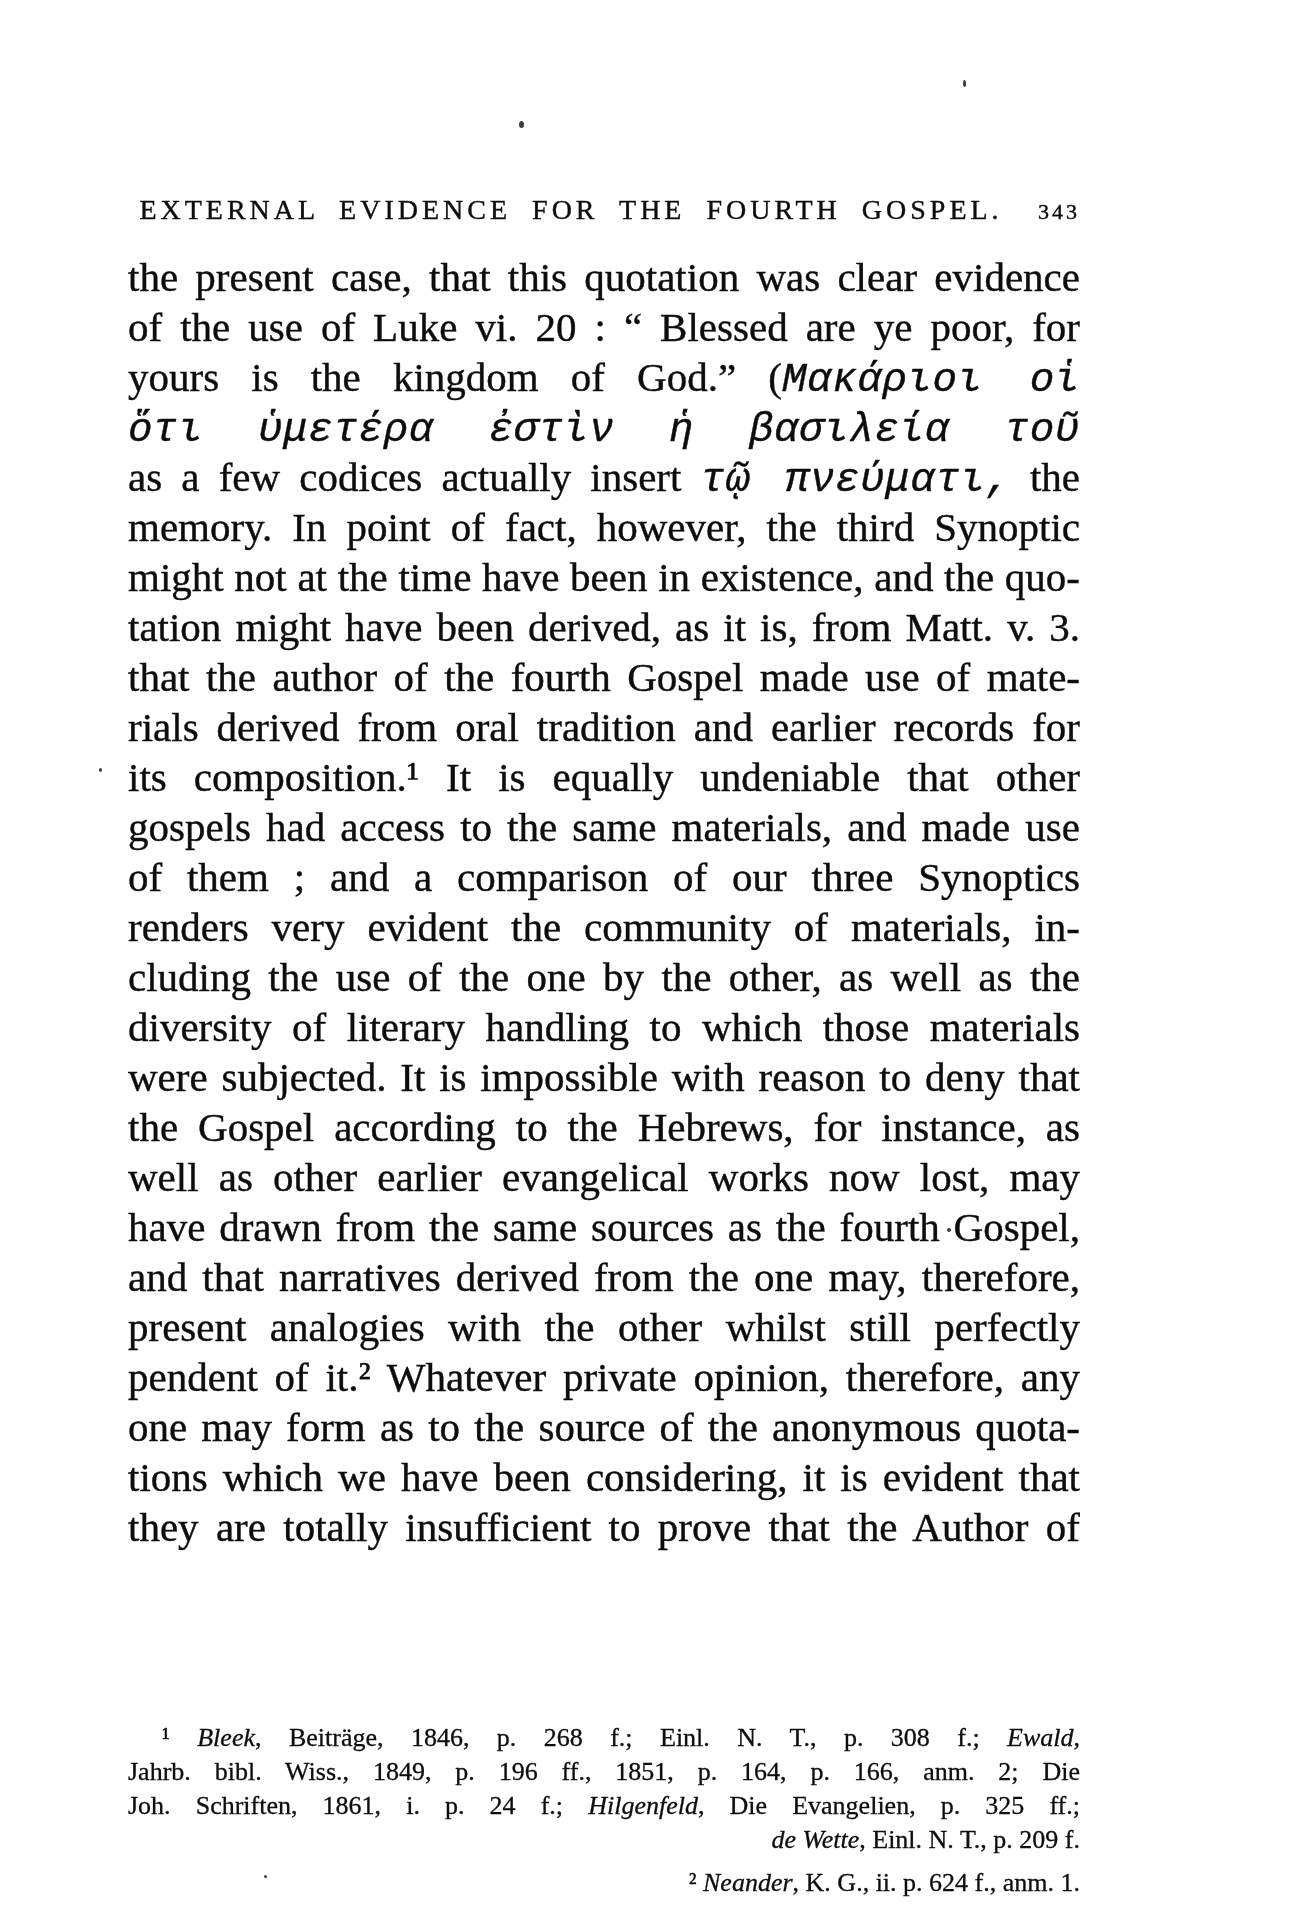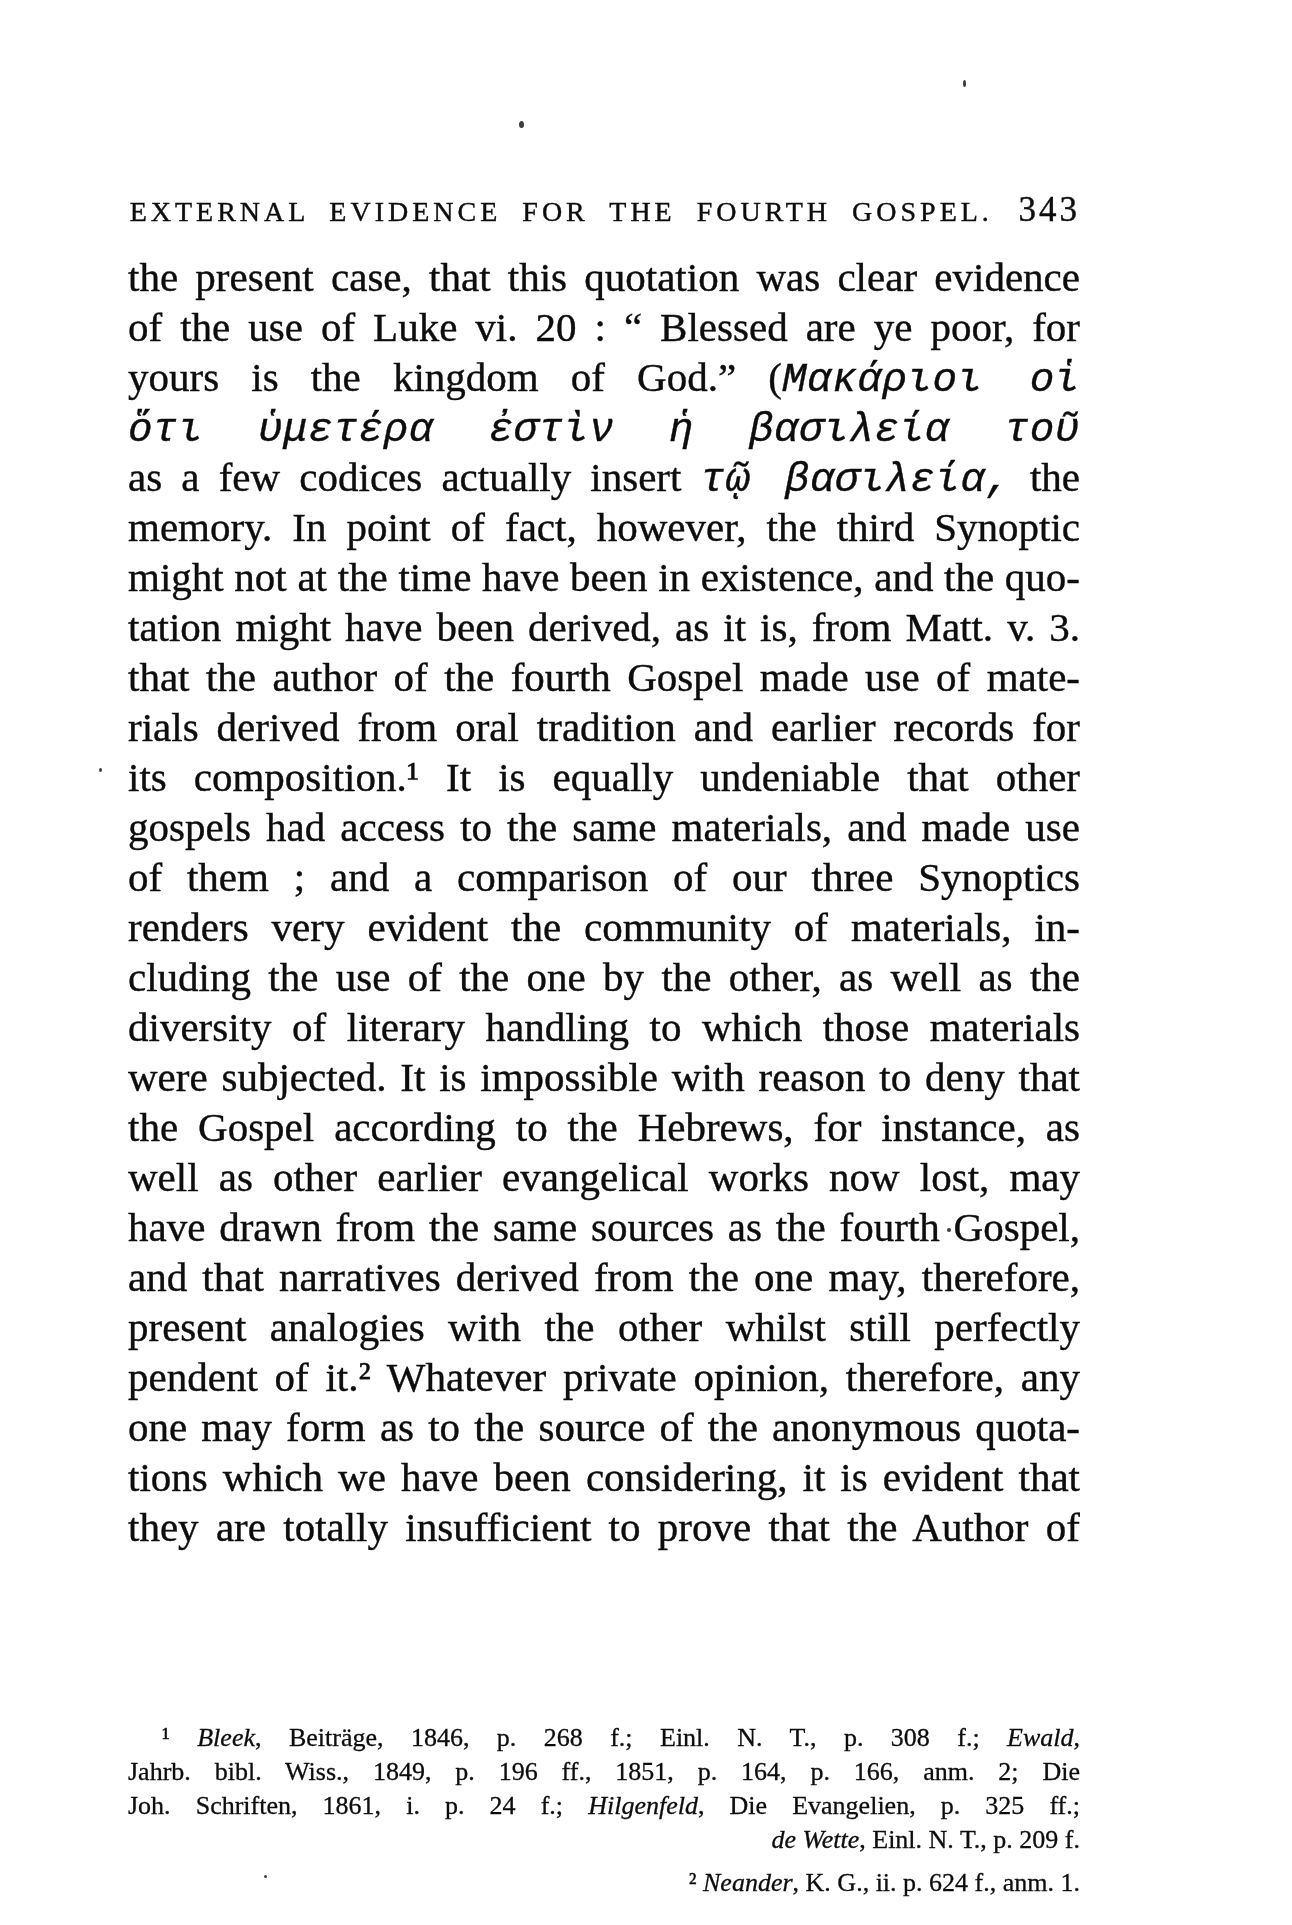--- a/index.html
+++ b/index.html
@@ -17,21 +17,21 @@
     position:absolute; left:128px; top:192px; width:952px;
     display:flex; align-items:baseline;
     font-size:28px; line-height:36px;justify-content:flex-end;
   }
   .header-title {
     flex:1; text-align:center;
     letter-spacing:4px; word-spacing:10px;
     white-space:nowrap;
   }
   .header-page {
-    letter-spacing:3px; font-size:35px;margin-left:24px;
+    letter-spacing:3px; font-size:22px;margin-left:24px;
   }
   .body-text {
     position:absolute; left:128px; top:252px; width:952px;
     font-size:41px; line-height:50px;
   }
   .bline {
     height:50px; overflow:hidden;
     text-align:justify; text-align-last:justify;
   }
   .footnotes {
@@ -61,21 +61,21 @@
   <div class="running-header">
     <span class="header-title">EXTERNAL EVIDENCE FOR THE FOURTH GOSPEL.</span>
     <span class="header-page">343</span>
   </div>
 
   <div class="body-text">
       <div class="bline"><span>the present case, that this quotation was clear evidence</span></div>
       <div class="bline"><span>of the use of Luke vi. 20 : “ Blessed are ye poor, for</span></div>
       <div class="bline"><span>yours is the kingdom of God.” (</span><span class="greek">Μακάριοι οἱ πτωχοί,</span></div>
       <div class="bline"><span class="greek">ὅτι ὑμετέρα ἐστὶν ἡ βασιλεία τοῦ θεοῦ</span><span>), more especially</span></div>
-      <div class="bline"><span>as a few codices actually insert </span><span class="greek">τῷ βασιλεία,</span><span> the slight</span></div>
+      <div class="bline"><span>as a few codices actually insert </span><span class="greek">τῷ πνεύματι,</span><span> the slight</span></div>
       <div class="bline"><span>memory.  In point of fact, however, the third Synoptic</span></div>
       <div class="bline"><span>might not at the time have been in existence, and the quo-</span></div>
       <div class="bline"><span>tation might have been derived, as it is, from Matt. v. 3.</span></div>
       <div class="bline"><span>that the author of the fourth Gospel made use of mate-</span></div>
       <div class="bline"><span>rials derived from oral tradition and earlier records for</span></div>
       <div class="bline"><span>its composition.¹  It is equally undeniable that other</span></div>
       <div class="bline"><span>gospels had access to the same materials, and made use</span></div>
       <div class="bline"><span>of them ; and a comparison of our three Synoptics</span></div>
       <div class="bline"><span>renders very evident the community of materials, in-</span></div>
       <div class="bline"><span>cluding the use of the one by the other, as well as the</span></div>

